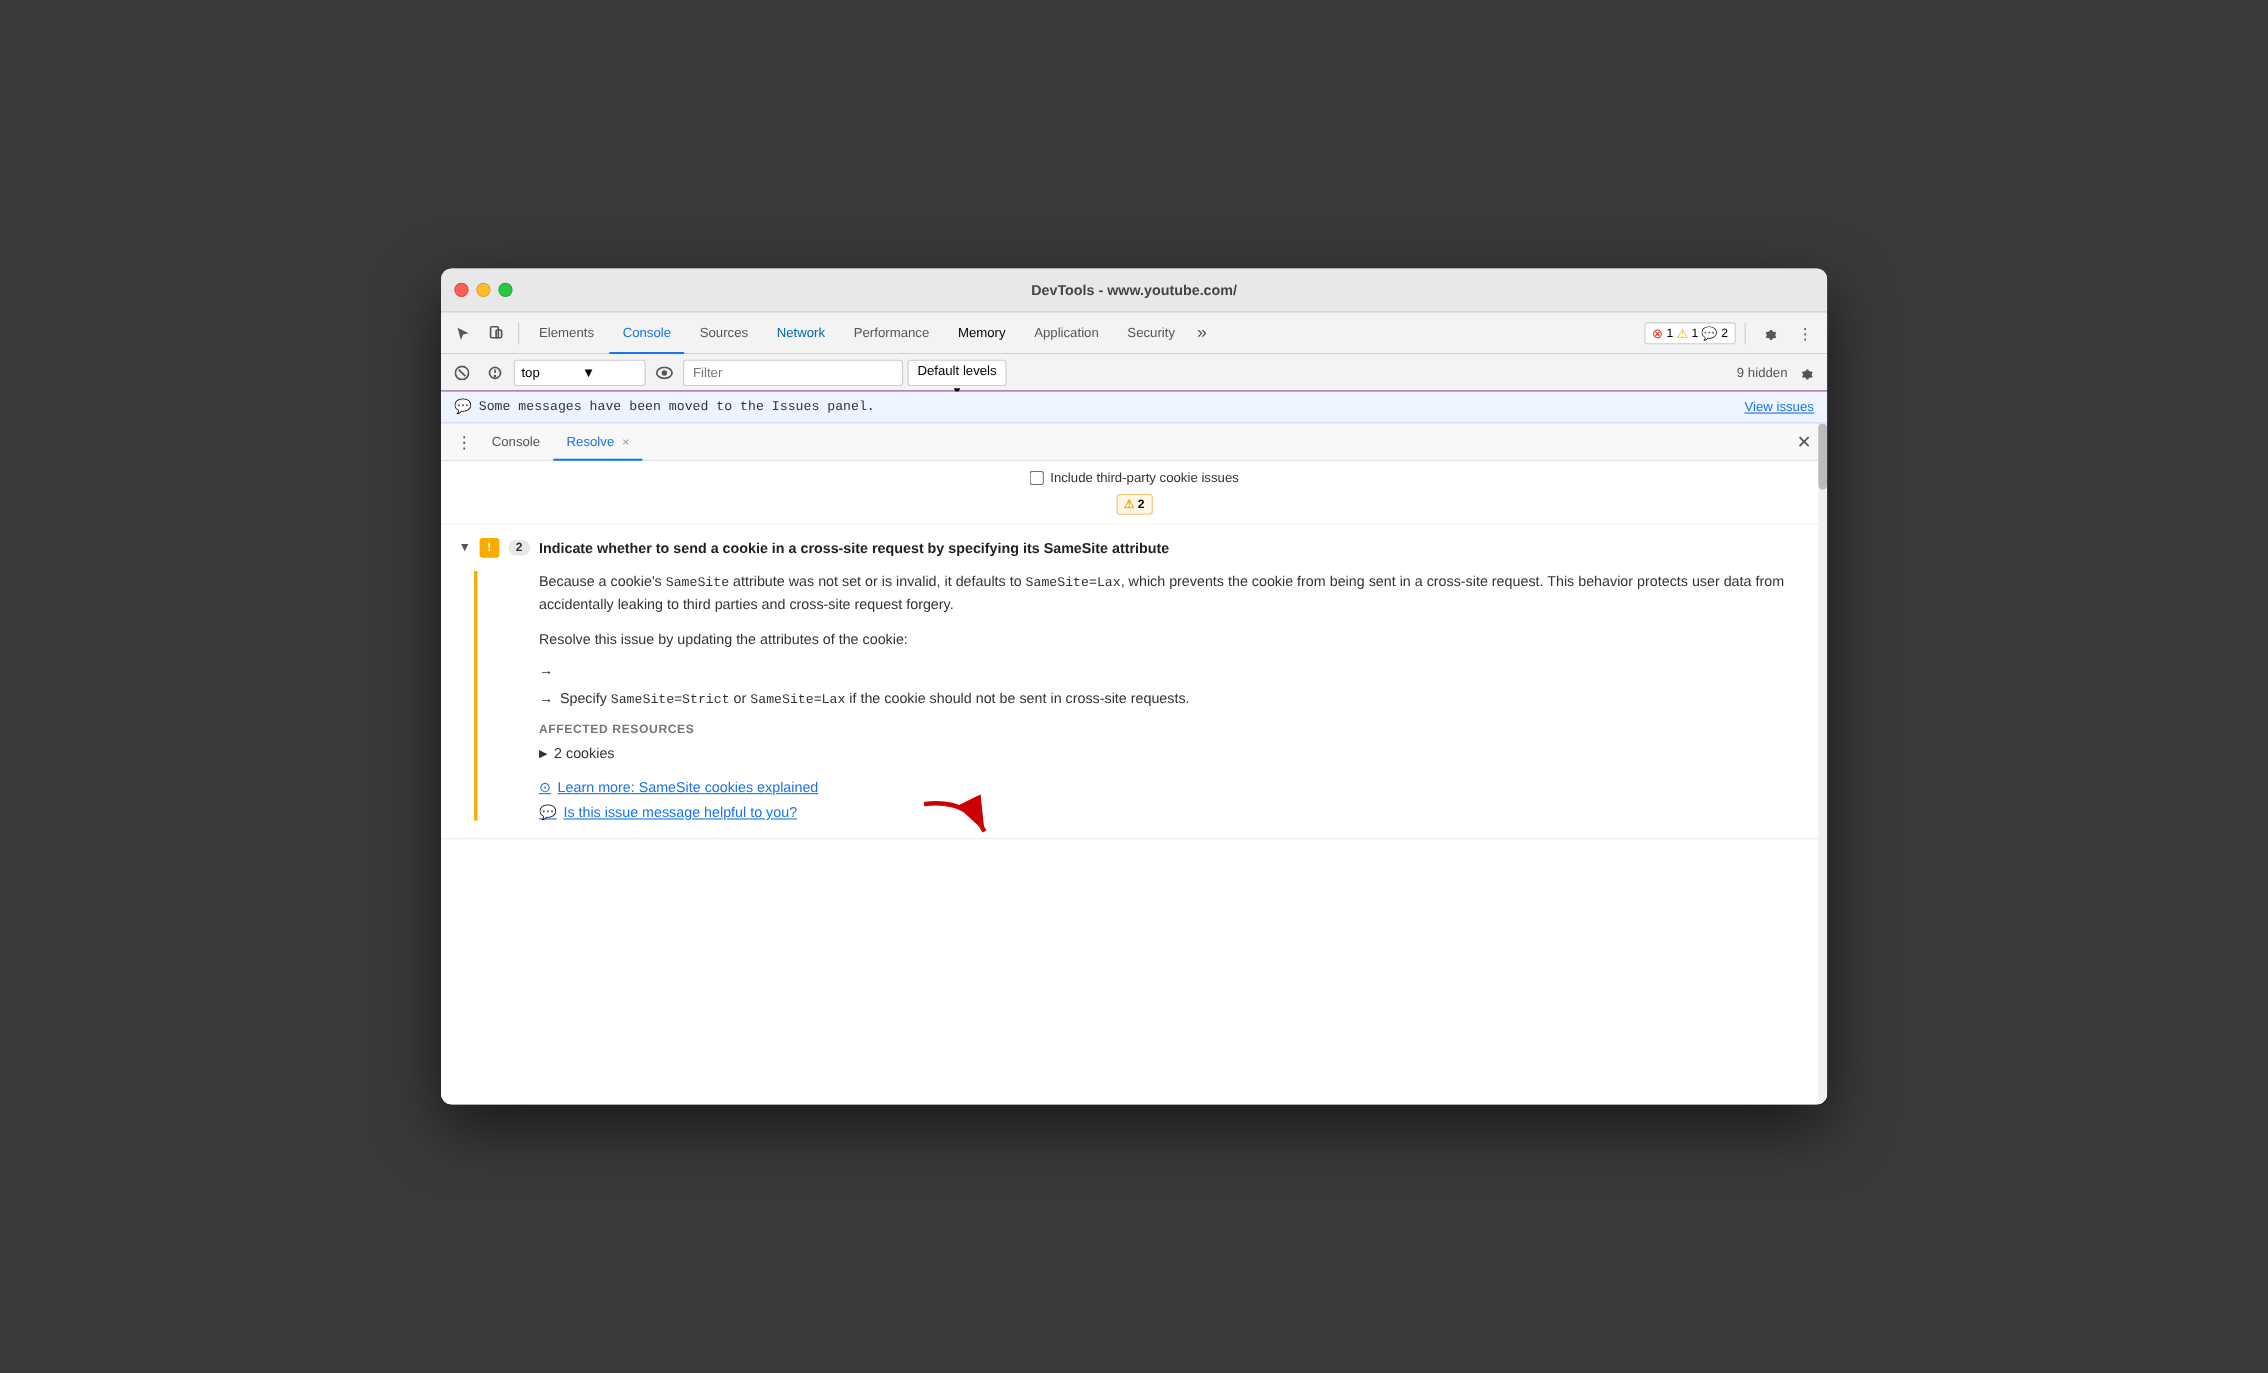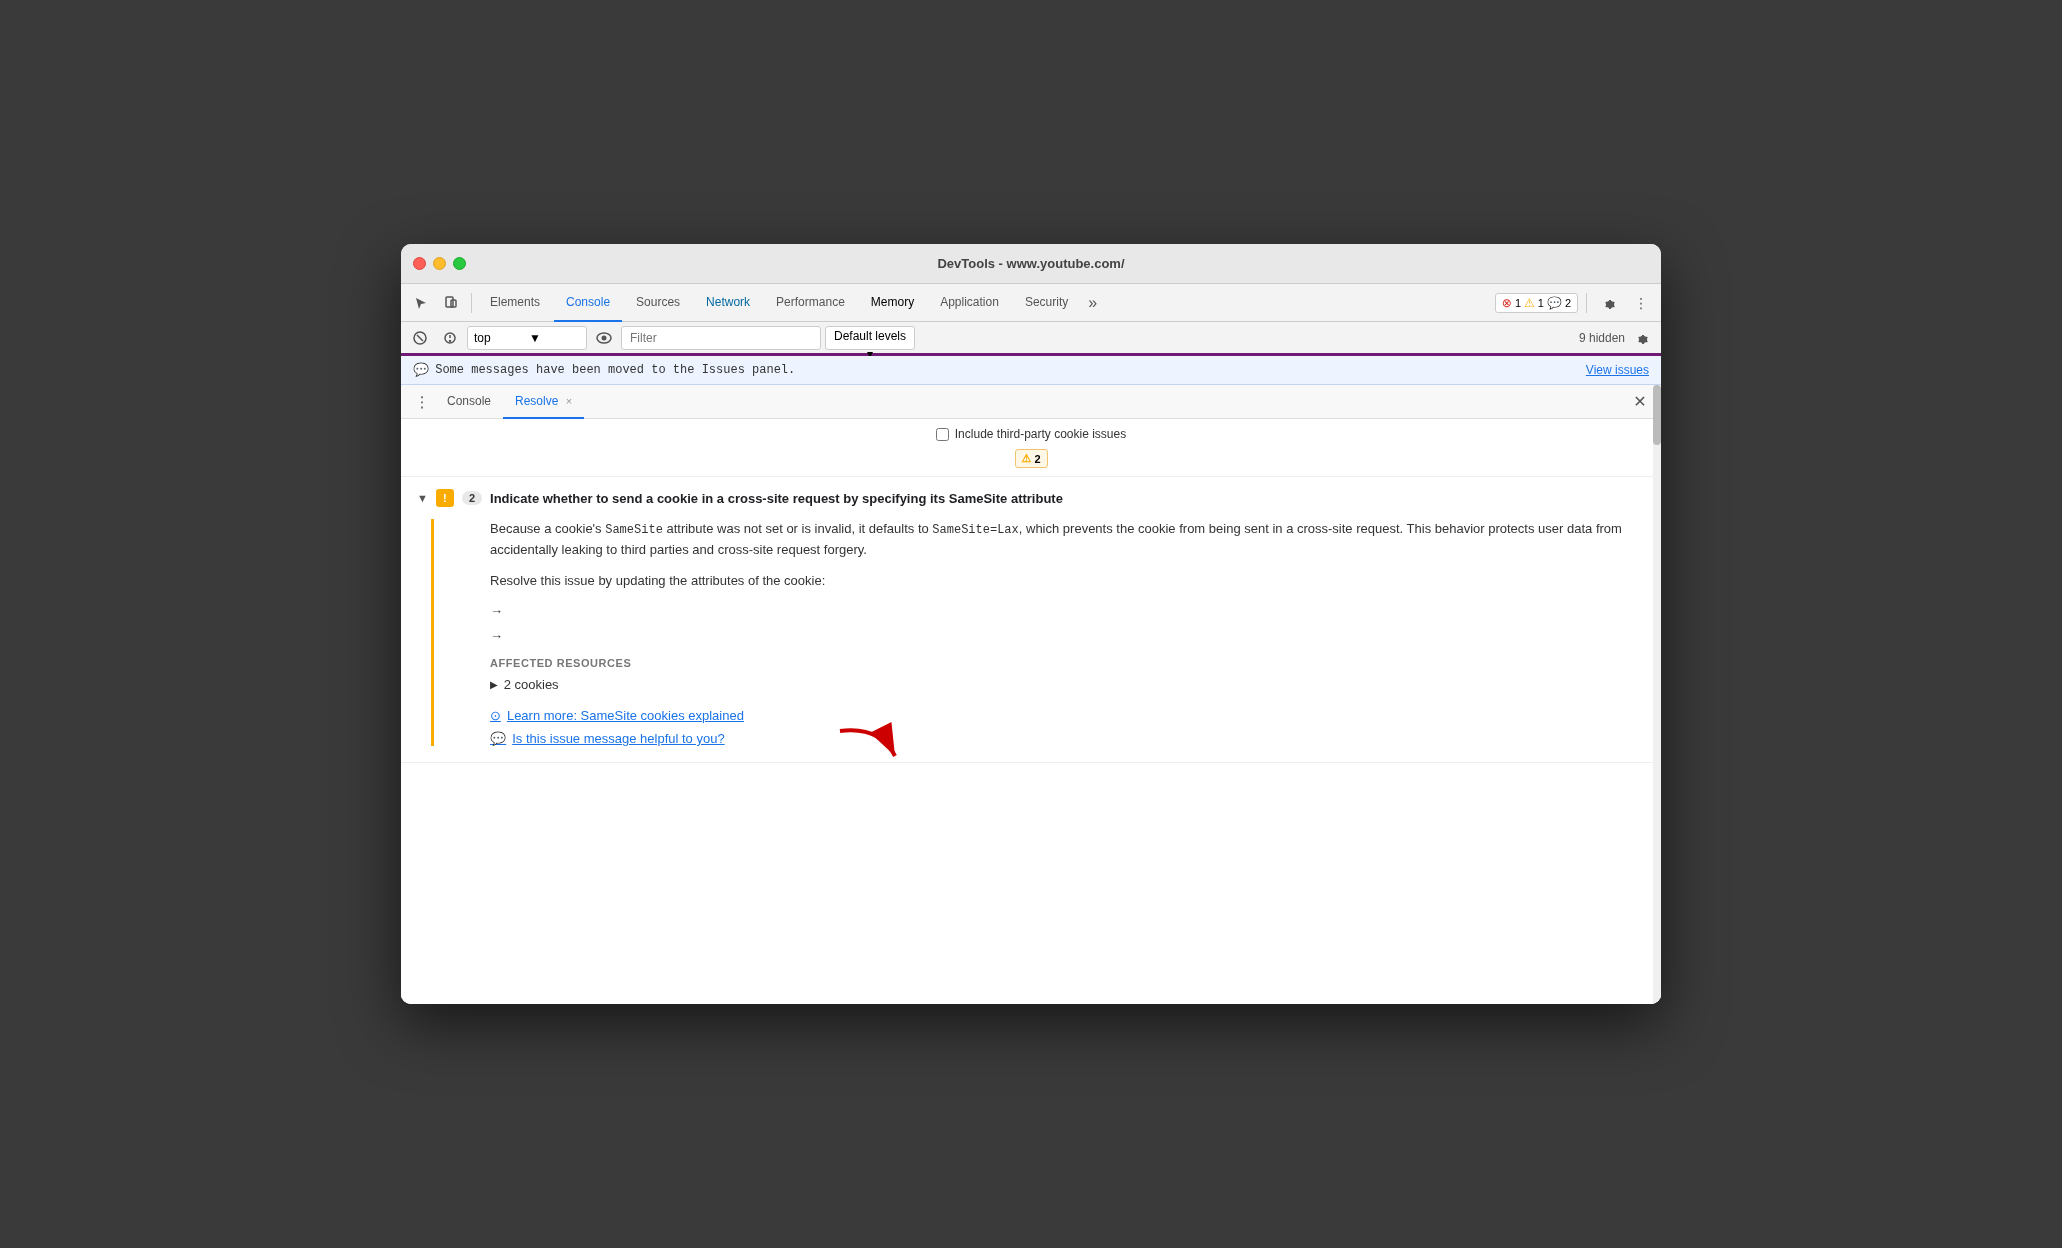--- a/index.html
+++ b/index.html
@@ -118,21 +118,21 @@
       cursor: pointer;
     }
     .error-badge .err-icon { color: #d93025; font-size: 12px; }
     .error-badge .warn-icon { color: #f9ab00; font-size: 12px; }
     .error-badge .info-icon { color: #1a73e8; font-size: 12px; }
     
     .toolbar {
       display: flex;
       align-items: center;
       background: #f3f3f3;
-      border-bottom: 3px solid #701a75;
+      border-bottom: 1px solid #701a75;
       height: 34px;
       padding: 0 6px;
       gap: 4px;
     }
     .toolbar-btn {
       width: 26px;
       height: 26px;
       border: none;
       background: transparent;
       cursor: pointer;
@@ -634,20 +634,21 @@
             </p>
 
             <p class="issue-resolve">Resolve this issue by updating the attributes of the cookie:</p>
 
             <ul class="issue-list">
               <li>
                 <span class="arrow-right">→</span>
               </li>
               <li>
                 <span class="arrow-right">→</span>
+                <span>Specify <code class="code-inline">SameSite=Strict</code> or <code class="code-inline">SameSite=Lax</code> if the cookie should not be sent in cross-site requests.</span>
               </li>
             </ul>
 
             <div class="affected-resources">AFFECTED RESOURCES</div>
             <div class="cookies-toggle">
               <span class="cookies-arrow">▶</span>
               <span>2 cookies</span>
             </div>
 
             <div class="issue-links">

